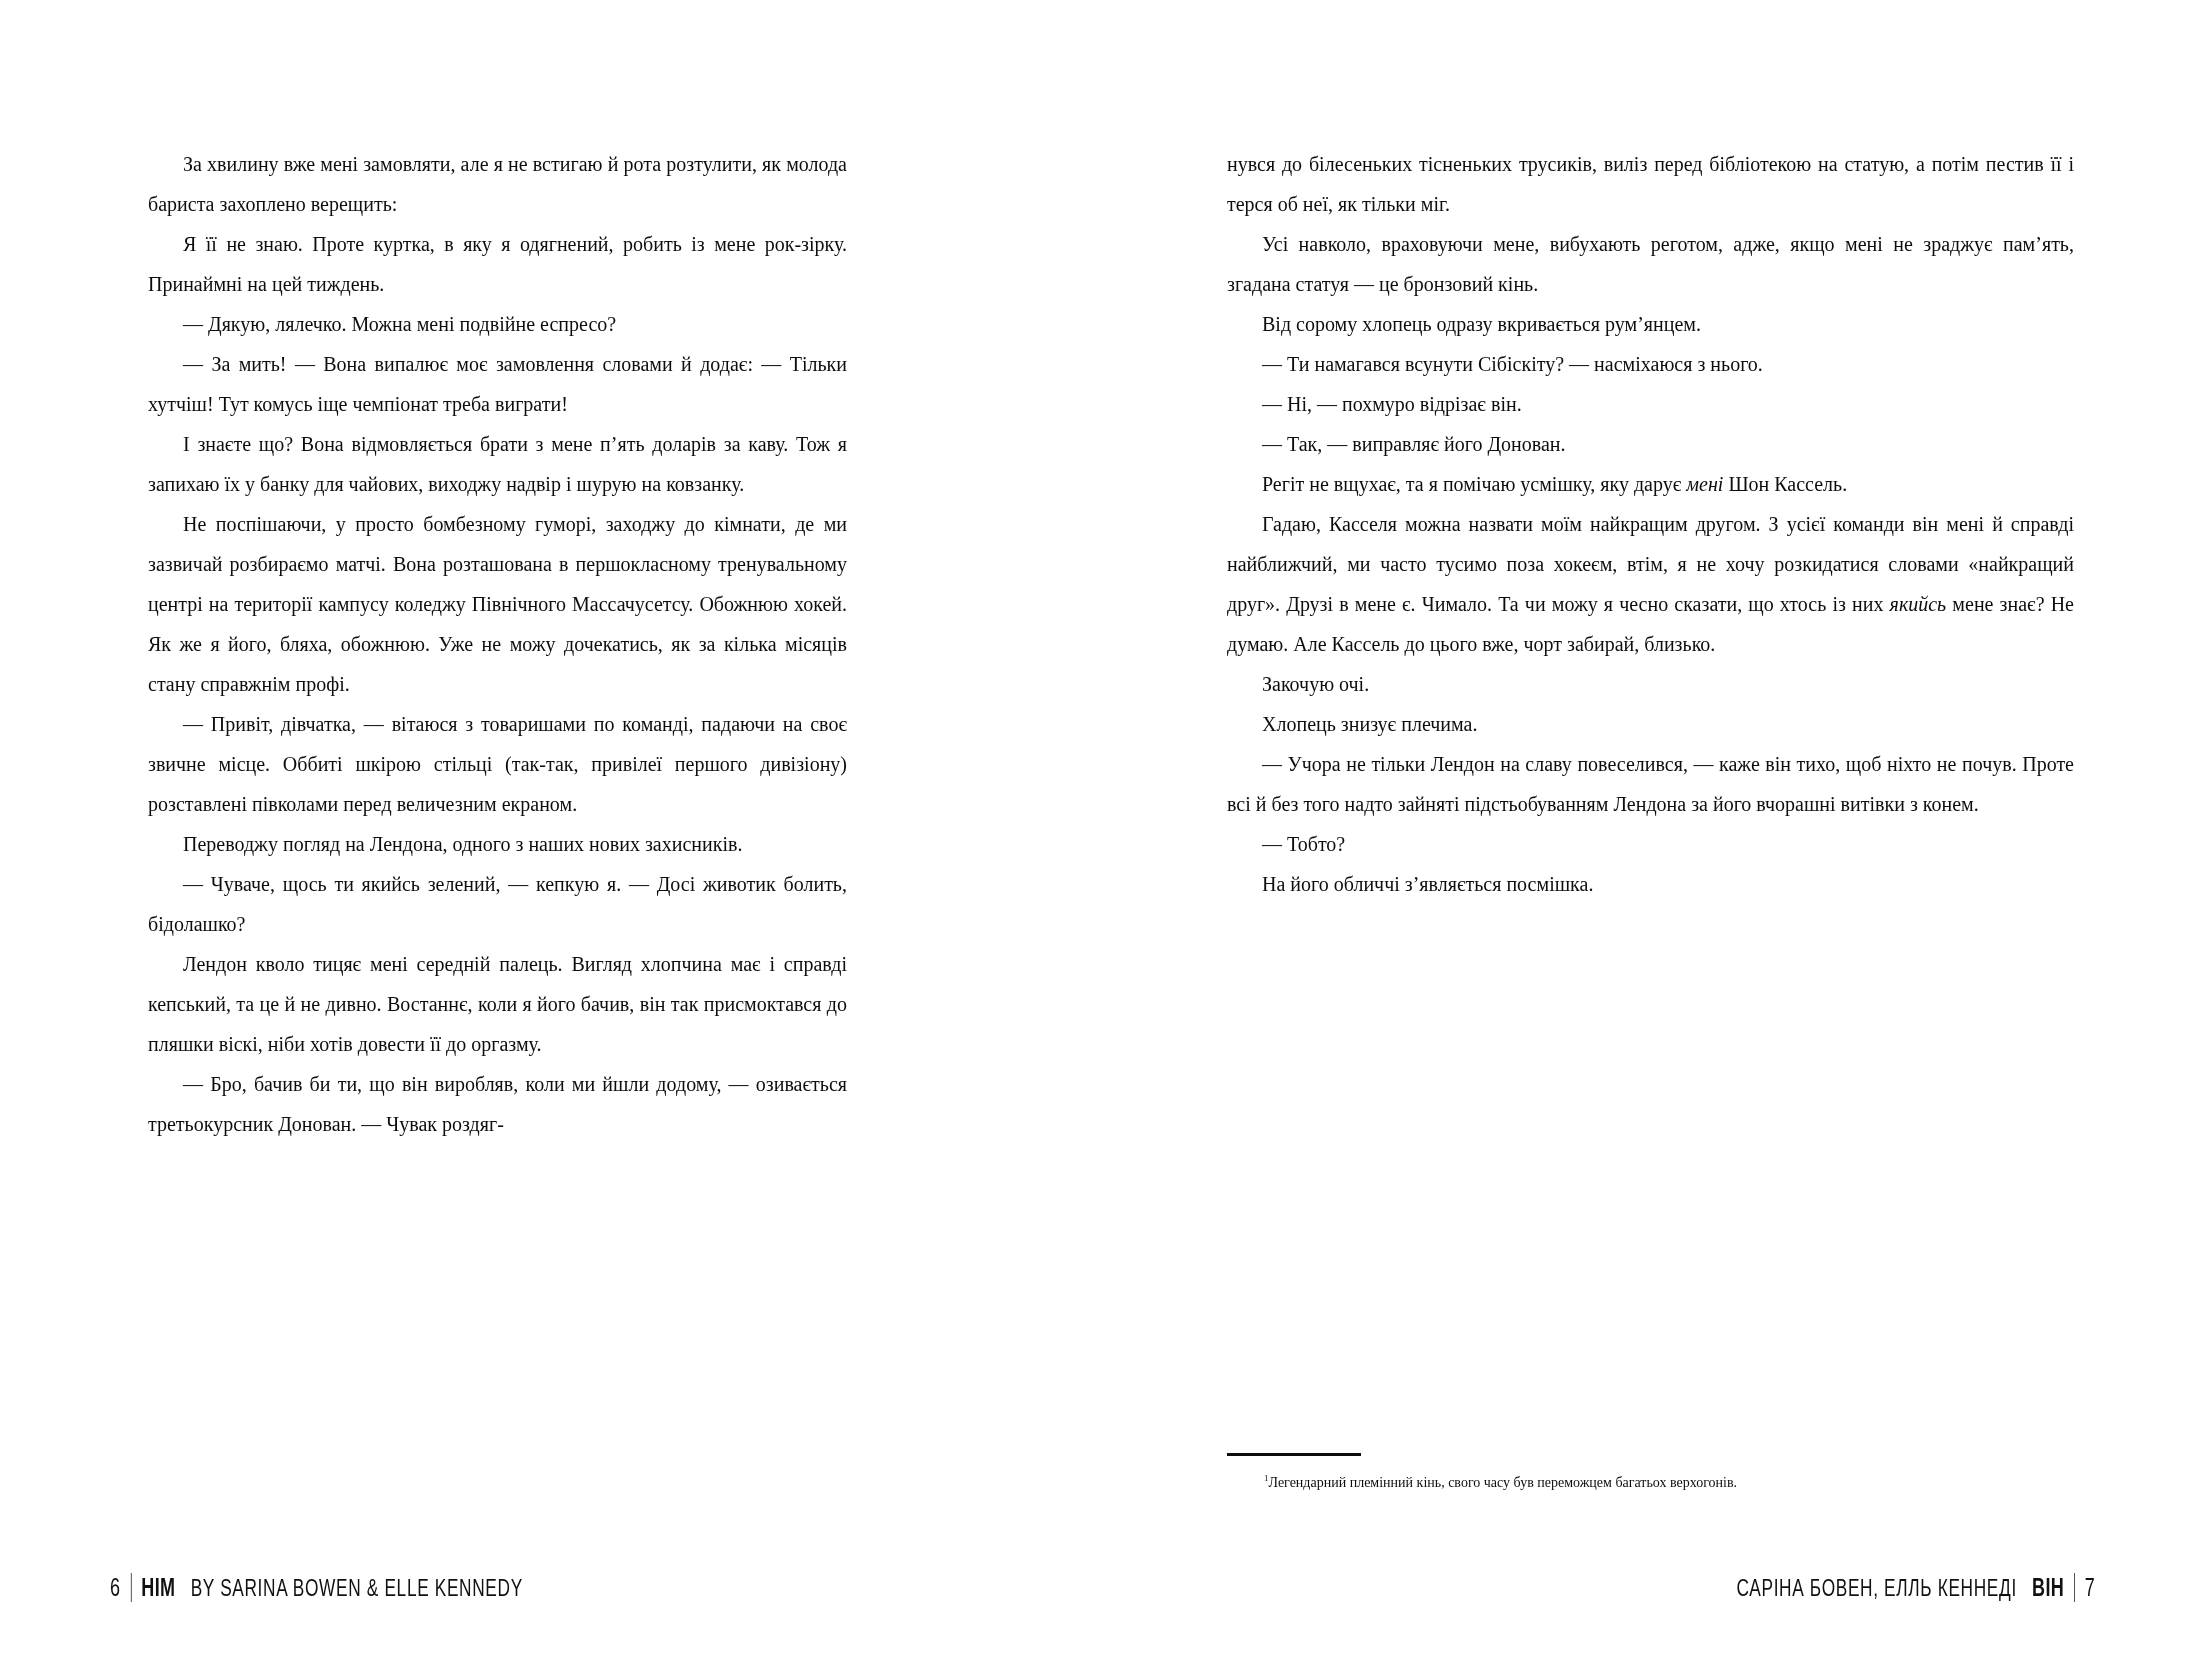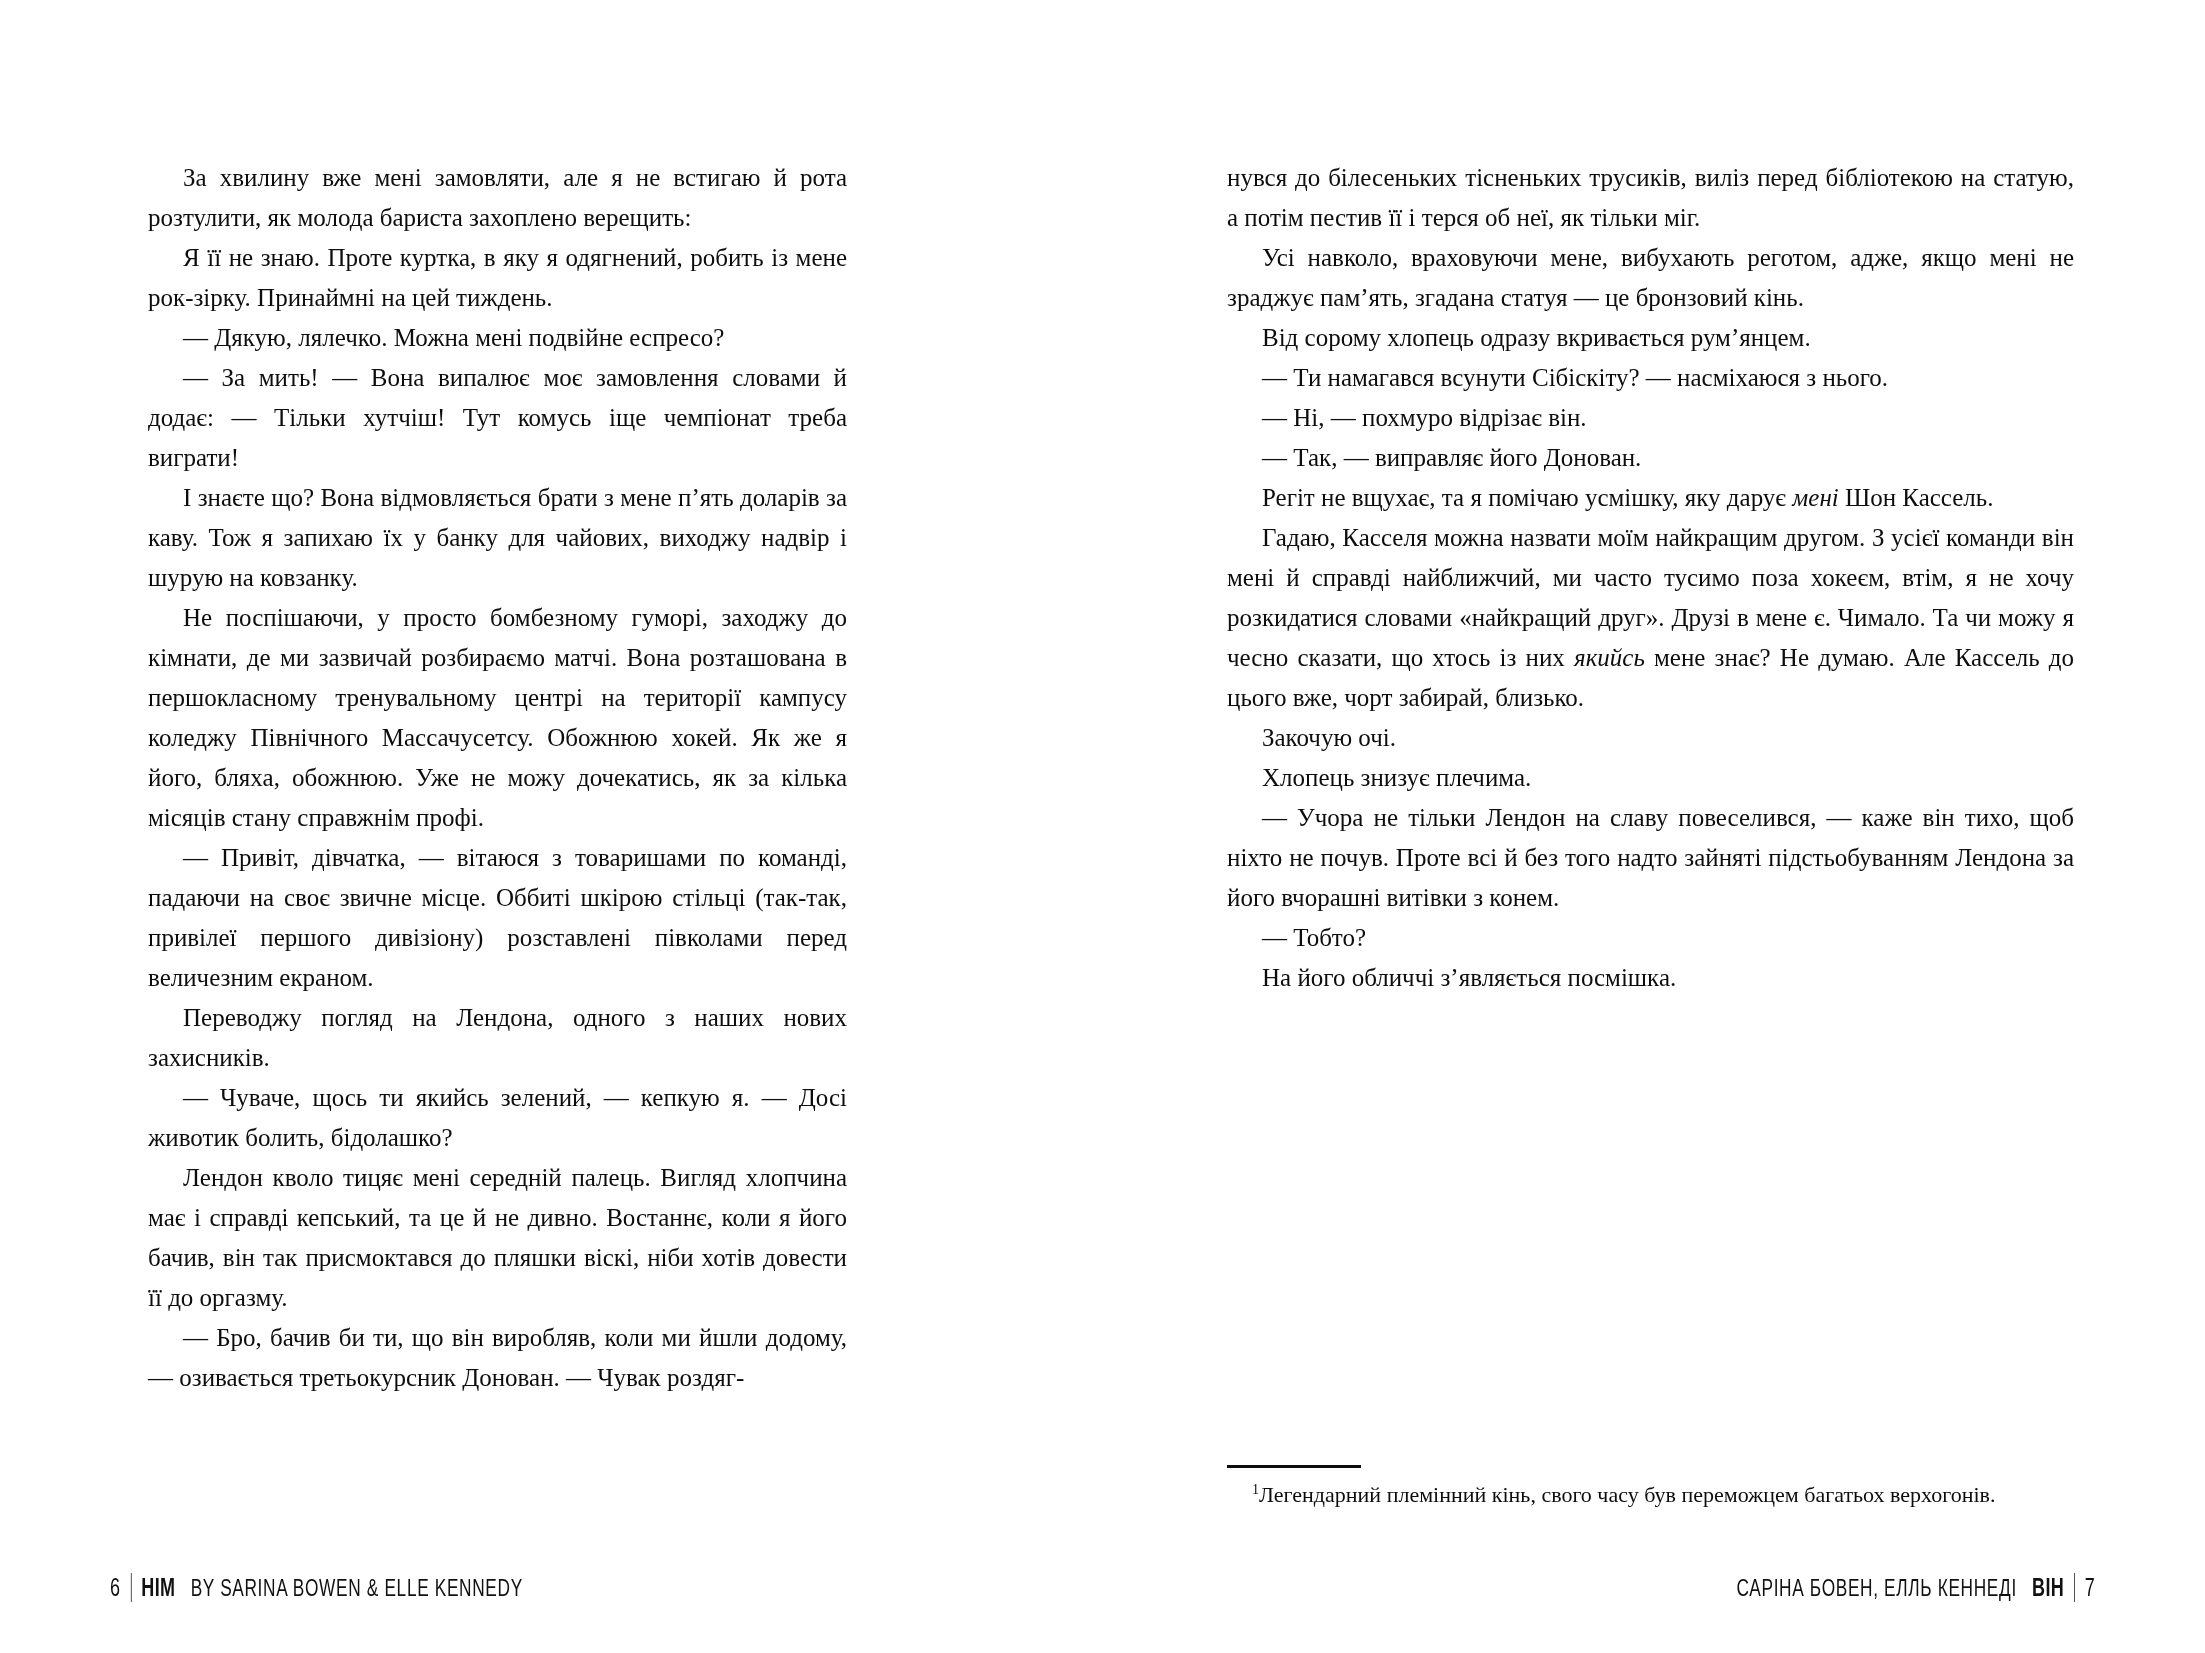--- a/index.html
+++ b/index.html
@@ -27,22 +27,22 @@
   .page {
     position: relative;
     height: 100%;
     box-sizing: border-box;
   }
   .page-left  { width: 1102px; }
   .page-right { width: 1103px; }
 
   .text-col {
     position: absolute;
-    top: 158px;
-    font-size: 25px;
+    top: 144px;
+    font-size: 20px;
     line-height: 40px;
     text-align: justify;
     text-justify: inter-word;
     hyphens: manual;
     -webkit-hyphens: manual;
   }
   .page-left .text-col {
     left: 148px;
     width: 699px;
   }
@@ -73,22 +73,22 @@
     width: 847px;
     bottom: 144px;
   }
   .footnote-rule {
     width: 134px;
     height: 3.1px;
     background: #0d0d0d;
     margin: 0 0 12.4px 0;
   }
   .footnote-text {
-    margin: 0;
-    font-size: 22px;
+    margin: 12px;
+    font-size: 14px;
     line-height: 30px;
     text-align: justify;
     text-indent: 25px;
     font-family: Liberation Serif, serif;
   }
   .footnote-text sup {
     font-size: 0.64em;
     vertical-align: super;
     line-height: 0;
   }

